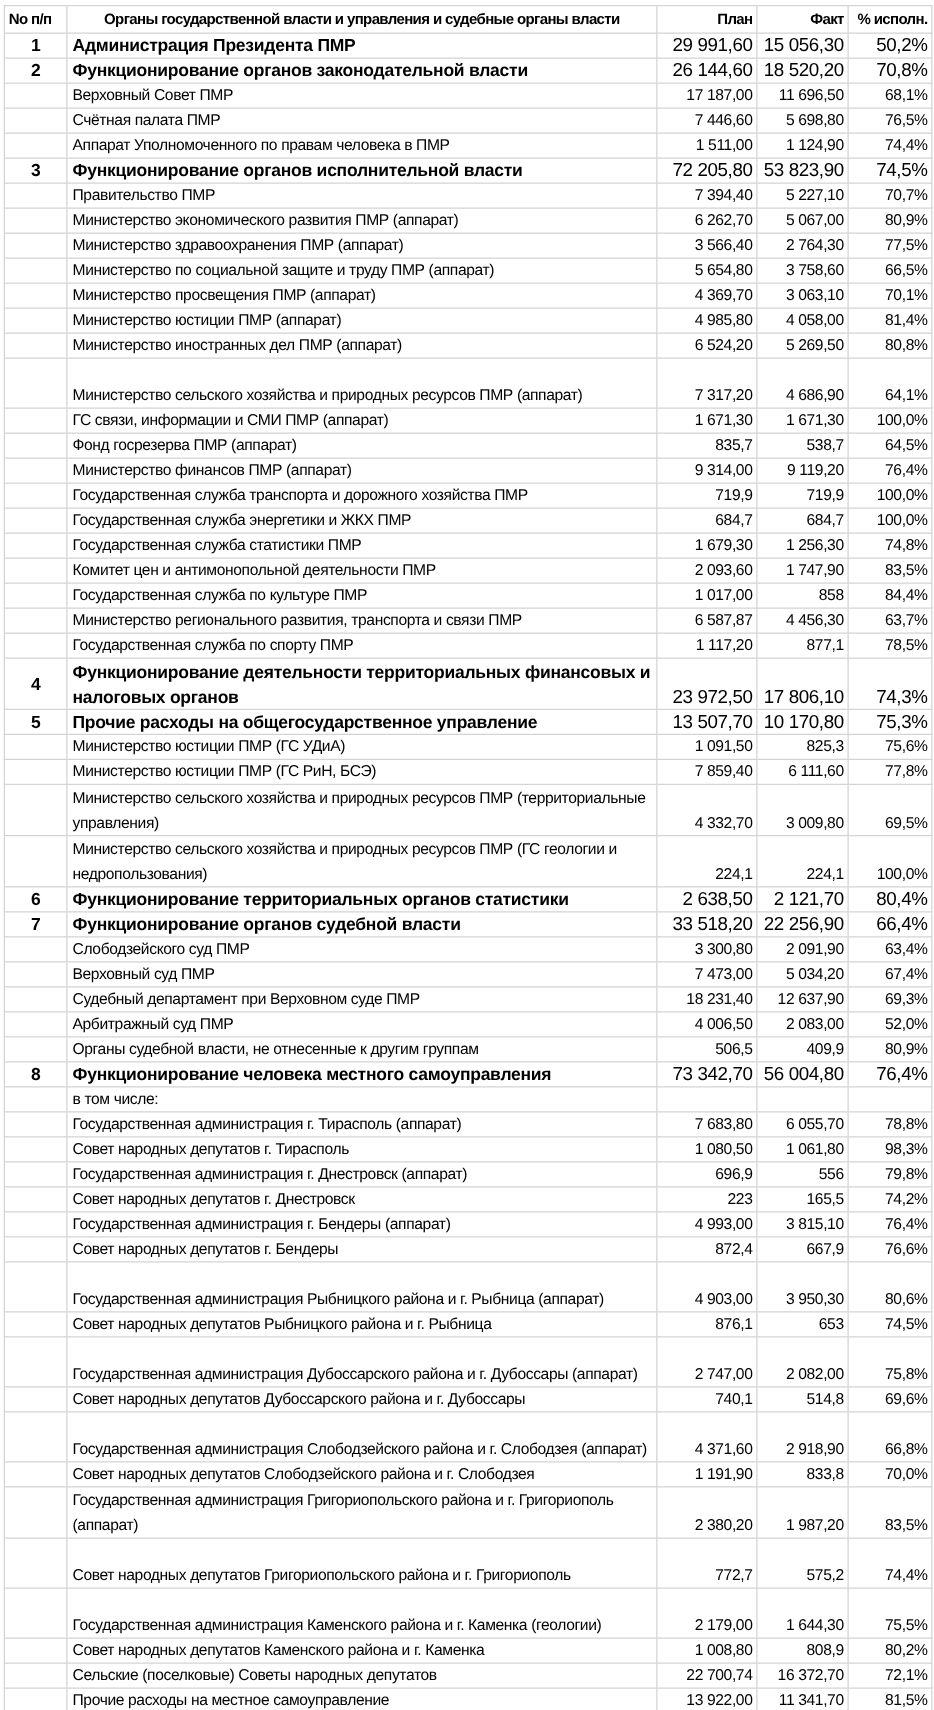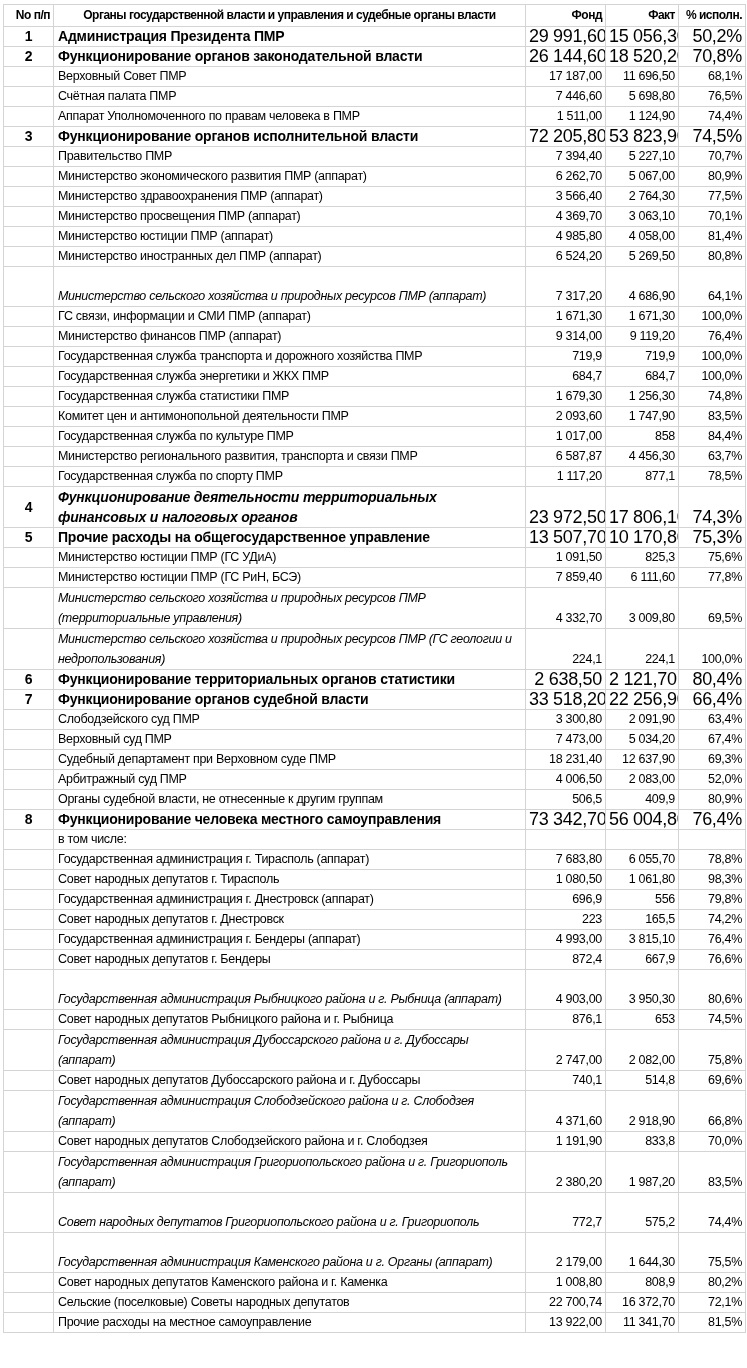--- a/index.html
+++ b/index.html
@@ -7,46 +7,46 @@
   .sheet { position: absolute; left: 3px; top: 4px; }
   table { border-collapse: collapse; table-layout: fixed; width: 742px; }
   col.c-no { width: 50px; }
   col.c-name { width: 472px; }
   col.c-plan { width: 80px; }
   col.c-fact { width: 73px; }
   col.c-pct { width: 67px; }
   td, th { border: 1px solid #d4d4d4; padding: 0 3px; font-size: 12.5px; line-height: 19px; height: 19px; white-space: nowrap; overflow: hidden; vertical-align: bottom; letter-spacing: -0.3px; }
   th { font-weight: bold; font-size: 12px; height: 21px; line-height: 21px; text-align: center; letter-spacing: -0.5px; }
   th.num { text-align: right; }
-  th.no { text-align: right; }
+  th.no { text-align: left; }
   td.num { text-align: right; }
   td.no { text-align: center; vertical-align: middle; }
   tr.section td { font-weight: bold; font-size: 14px; letter-spacing: -0.2px; }
-  tr.section td.num { font-weight: normal; font-size: 18px; letter-spacing: -0.3px; }
+  tr.section td.num { font-weight: normal; font-size: 15px; letter-spacing: -0.3px; }
   tr.double td { height: 39px; }
-  tr.double td.name { white-space: normal; line-height: 20px; font-style: italic; }
+  tr.double td.name { white-space: normal; line-height: 20px; }
   td.name { padding-left: 4px; margin-left: 23px; }
 </style>
 </head>
 <body>
 
 <div class="sheet">
   <table>
     <colgroup>
       <col class="c-no">
         <col class="c-name">
         <col class="c-plan">
         <col class="c-fact">
         <col class="c-pct">
     </colgroup>
     <thead>
       <tr>
         <th class="no">No п/п</th>
         <th>Органы государственной власти и управления и судебные органы власти</th>
-        <th class="num">Фонд</th>
+        <th class="num">План</th>
         <th class="num">Факт</th>
         <th class="num">% исполн.</th>
       </tr>
     </thead>
     <tbody id="tbody">
         <tr class="section">
           <td class="no">1</td>
           <td class="name">Администрация Президента ПМР</td>
           <td class="num">29 991,60</td>
           <td class="num">15 056,30</td>
@@ -103,20 +103,27 @@
         </tr>
         <tr>
           <td class="no"></td>
           <td class="name">Министерство здравоохранения ПМР (аппарат)</td>
           <td class="num">3 566,40</td>
           <td class="num">2 764,30</td>
           <td class="num">77,5%</td>
         </tr>
         <tr>
           <td class="no"></td>
+          <td class="name">Министерство по социальной защите и труду ПМР (аппарат)</td>
+          <td class="num">5 654,80</td>
+          <td class="num">3 758,60</td>
+          <td class="num">66,5%</td>
+        </tr>
+        <tr>
+          <td class="no"></td>
           <td class="name">Министерство просвещения ПМР (аппарат)</td>
           <td class="num">4 369,70</td>
           <td class="num">3 063,10</td>
           <td class="num">70,1%</td>
         </tr>
         <tr>
           <td class="no"></td>
           <td class="name">Министерство юстиции ПМР (аппарат)</td>
           <td class="num">4 985,80</td>
           <td class="num">4 058,00</td>
@@ -135,20 +142,27 @@
           <td class="num">7 317,20</td>
           <td class="num">4 686,90</td>
           <td class="num">64,1%</td>
         </tr>
         <tr>
           <td class="no"></td>
           <td class="name">ГС связи, информации и СМИ ПМР (аппарат)</td>
           <td class="num">1 671,30</td>
           <td class="num">1 671,30</td>
           <td class="num">100,0%</td>
+        </tr>
+        <tr>
+          <td class="no"></td>
+          <td class="name">Фонд госрезерва ПМР (аппарат)</td>
+          <td class="num">835,7</td>
+          <td class="num">538,7</td>
+          <td class="num">64,5%</td>
         </tr>
         <tr>
           <td class="no"></td>
           <td class="name">Министерство финансов ПМР (аппарат)</td>
           <td class="num">9 314,00</td>
           <td class="num">9 119,20</td>
           <td class="num">76,4%</td>
         </tr>
         <tr>
           <td class="no"></td>
@@ -397,21 +411,21 @@
         </tr>
         <tr class="double">
           <td class="no"></td>
           <td class="name">Совет народных депутатов Григориопольского района и г. Григориополь</td>
           <td class="num">772,7</td>
           <td class="num">575,2</td>
           <td class="num">74,4%</td>
         </tr>
         <tr class="double">
           <td class="no"></td>
-          <td class="name">Государственная администрация Каменского района и г. Органы (аппарат)</td>
+          <td class="name">Государственная администрация Каменского района и г. Каменка (геологии)</td>
           <td class="num">2 179,00</td>
           <td class="num">1 644,30</td>
           <td class="num">75,5%</td>
         </tr>
         <tr>
           <td class="no"></td>
           <td class="name">Совет народных депутатов Каменского района и г. Каменка</td>
           <td class="num">1 008,80</td>
           <td class="num">808,9</td>
           <td class="num">80,2%</td>

